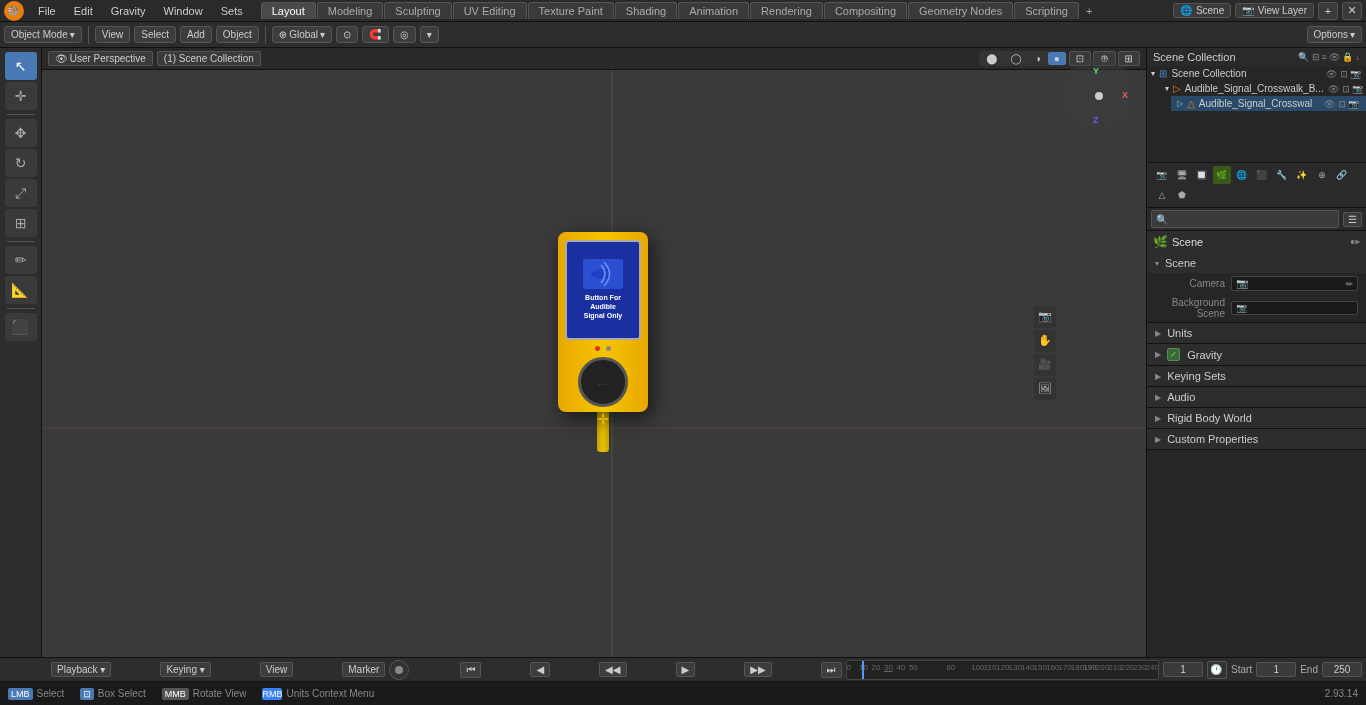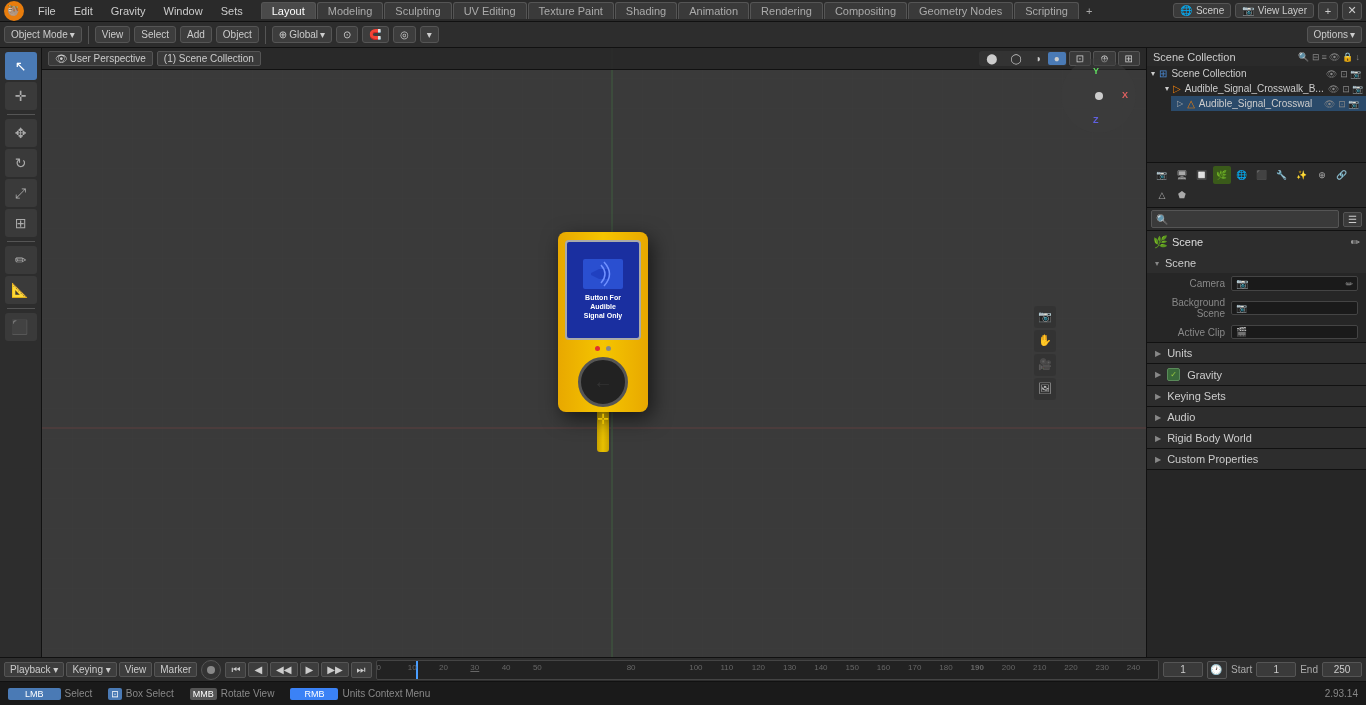--- a/index.html
+++ b/index.html
@@ -41,21 +41,21 @@
     #outliner-header { background: #2a2a2a; padding: 3px 6px; font-size: 10px; color: #aaa; display: flex; align-items: center; justify-content: space-between; }
     .outliner-item { padding: 2px 6px; display: flex; align-items: center; gap: 4px; cursor: pointer; font-size: 10px; }
     .outliner-item.selected { background: #2a4a6a; }
     .outliner-indent { margin-left: 12px; }
     #properties-panel { flex: 1; overflow-y: auto; }
     .prop-section { border-bottom: 1px solid #111; }
     .prop-section-header { padding: 4px 8px; background: #2d2d2d; cursor: pointer; display: flex; align-items: center; gap: 4px; font-size: 10px; }
 
     
     #bottom-timeline { height: 24px; background: #2d2d2d; border-top: 1px solid #111; display: flex; align-items: center; padding: 0 4px; gap: 4px; }
-    .tl-btn { padding: 1px 5px; background: #3d3d3d; border: 1px solid #555; border-radius: 2px; cursor: pointer; font-size: 10px; color: #ccc; }
+    .tl-btn { padding: 1px 5px; background: #3d3d3d; border: 1px solid #555; border-radius: 2px; cursor: pointer; font-size: 10px; color: #ccc; margin-left: 47px; }
     #timeline-area { flex: 1; height: 16px; background: #222; border: 1px solid #444; border-radius: 2px; position: relative; overflow: hidden; }
     #timeline-playhead { position: absolute; top: 0; left: 5%; width: 2px; height: 100%; background: #4a9eff; }
     .tl-frame-input { width: 40px; background: #3a3a3a; border: 1px solid #555; border-radius: 2px; padding: 1px 3px; font-size: 10px; color: #ccc; text-align: center; }
 
     
     #status-bar { height: 24px; background: #1a1a1a; border-top: 1px solid #111; display: flex; align-items: center; padding: 0 8px; gap: 16px; font-size: 10px; color: #888; }
     .status-item { display: flex; align-items: center; gap: 4px; }
     .status-right { margin-left: auto; }
 
     
@@ -382,27 +382,20 @@
         </div>
 
         <div class="camera-row">
           <span class="camera-label">Background Scene</span>
           <div class="camera-value">
             <span style="color:#888; font-size:9px;">📷</span>
             <span style="flex:1;"></span>
           </div>
         </div>
 
-        <div class="camera-row">
-          <span class="camera-label">Active Clip</span>
-          <div class="camera-value">
-            <span style="color:#888; font-size:9px;">🎬</span>
-            <span style="flex:1;"></span>
-          </div>
-        </div>
       </div>
 
       <div class="prop-section">
         <div class="prop-section-header">
           <span class="section-arrow">▶</span>
           <span class="section-title">Units</span>
         </div>
       </div>
 
       <div class="prop-section">
@@ -509,31 +502,31 @@
   </div>
 
   <span style="font-size:10px; color:#aaa;">Start</span>
   <div class="tl-frame-input">1</div>
   <span style="font-size:10px; color:#aaa;">End</span>
   <div class="tl-frame-input">250</div>
 </div>
 
 <div id="status-bar">
   <div class="status-item">
-    <span style="background:#4a7ab5; color:white; padding:1px 17px; border-radius:2px; font-size:9px;">LMB</span>
+    <span style="background:#4a7ab5; color:white; padding:1px 3px; border-radius:2px; font-size:9px;">LMB</span>
     <span>Select</span>
   </div>
   <div class="status-item">
     <span style="background:#4a7ab5; color:white; padding:1px 3px; border-radius:2px; font-size:9px;">⊡</span>
     <span>Box Select</span>
   </div>
   <div class="status-item">
     <span style="background:#555; color:white; padding:1px 3px; border-radius:2px; font-size:9px;text-align:right;">MMB</span>
     <span>Rotate View</span>
   </div>
   <div class="status-item">
-    <span style="background:#3b82f6; color:white; padding:1px 14px; border-radius:2px; font-size:9px;">RMB</span>
+    <span style="background:#3b82f6; color:white; padding:1px 0; border-radius:2px; font-size:9px;">RMB</span>
     <span>Units Context Menu</span>
   </div>
   <div class="status-right">
     <span>2.93.14</span>
   </div>
 </div>
 
 </body></html>

